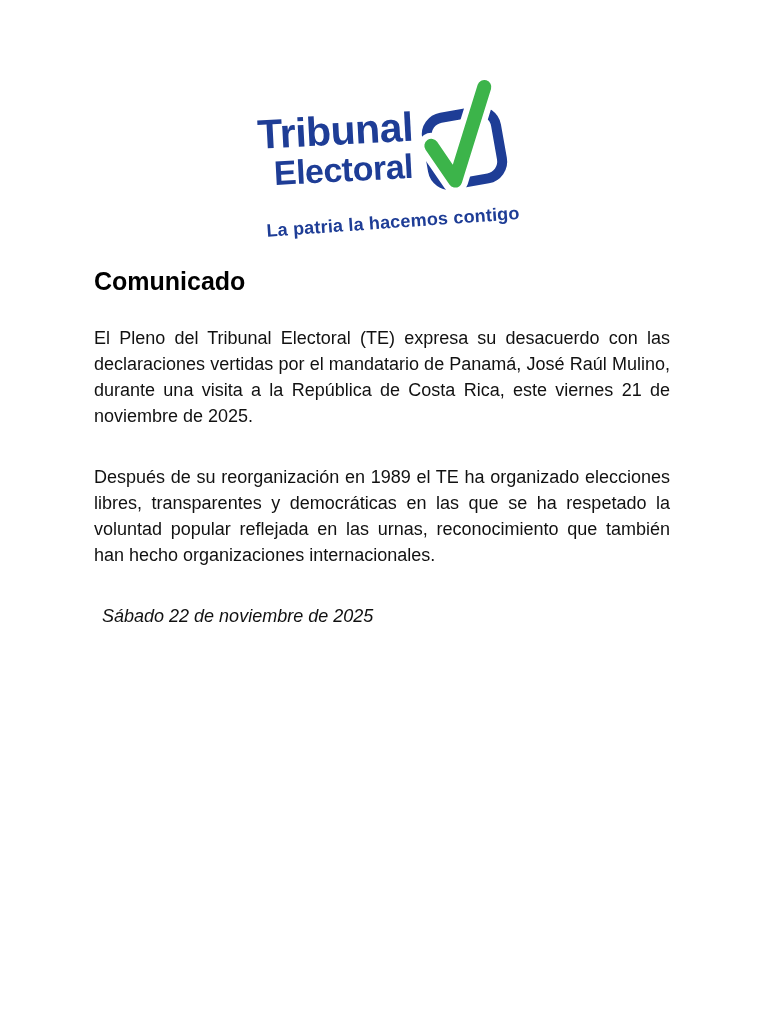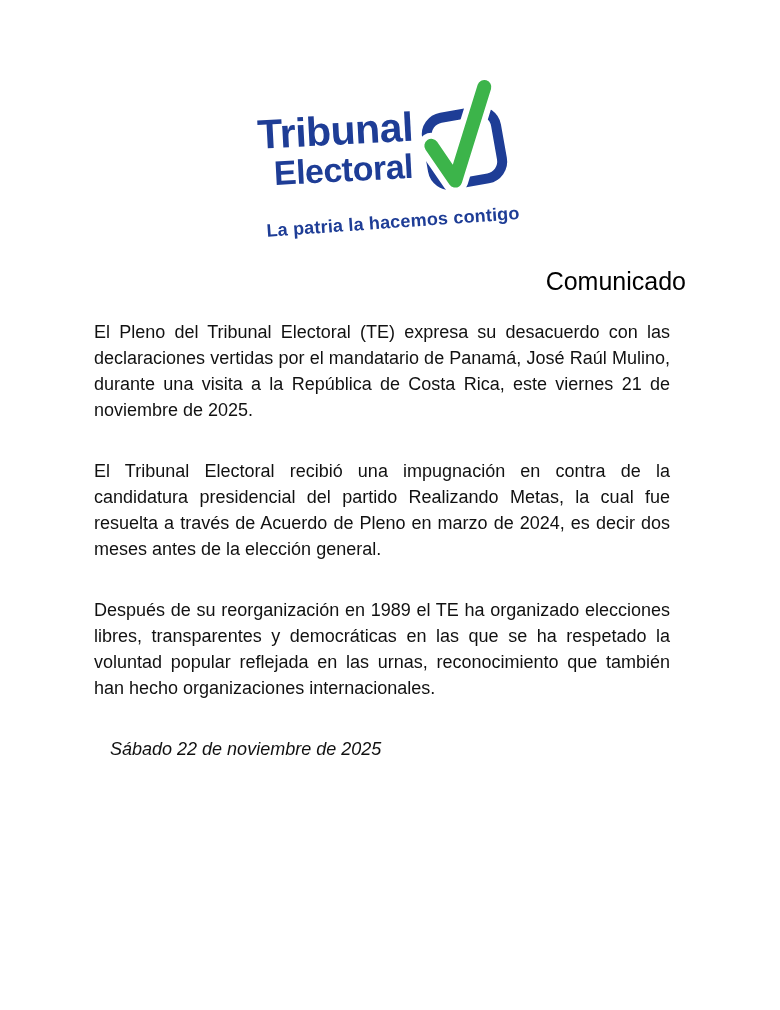--- a/index.html
+++ b/index.html
@@ -58,37 +58,37 @@
     letter-spacing: 0.2px;
     white-space: nowrap;
   }
 
   
   main {
     padding: 0 94px;
   }
   .doc-title {
     font-size: 25px;
-    font-weight: 400;
-    text-align: right;
+    font-weight: 700;
+    text-align: left;
     color: #000000;
-    margin: 34px 0 23px 0;
+    margin: 34px 0 29px 0;
   }
   .doc-par {
     font-size: 18px;
     line-height: 26px;
     text-align: justify;
     margin: 0 16px 35px 0;
     color: #111111;
   }
   .doc-date {
     font-size: 18px;
     line-height: 26px;
     font-style: italic;
-    margin: 8px 0 0 16px;
+    margin: 8px 0 0 8px;
     color: #111111;
   }
 </style>
 </head>
 <body>
 
 <div class="page">
 
   <header class="logo-wrap">
     <div class="logo-inner">
@@ -107,21 +107,20 @@
       </div>
       <div class="logo-tagline">La patria la hacemos contigo</div>
     </div>
   </header>
 
   <main>
     <h1 class="doc-title">Comunicado</h1>
 
     <p class="doc-par">El Pleno del Tribunal Electoral (TE) expresa su desacuerdo con las declaraciones vertidas por el mandatario de Panamá, José Raúl Mulino, durante una visita a la República de Costa Rica, este viernes 21 de noviembre de 2025.</p>
 
-    <p class="doc-par">El Tribunal Electoral recibió una impugnación en contra de la candidatura presidencial del partido Realizando Metas, la cual fue resuelta a través de Acuerdo de Pleno en marzo de 2024, es decir dos meses antes de la elección general.</p>
 
 
     <p class="doc-par">Después de su reorganización en 1989 el TE ha organizado elecciones libres, transparentes y democráticas en las que se ha respetado la voluntad popular reflejada en las urnas, reconocimiento que también han hecho organizaciones internacionales.</p>
 
     <p class="doc-date">Sábado 22 de noviembre de 2025</p>
   </main>
 
 </div>
 
 </body></html>

